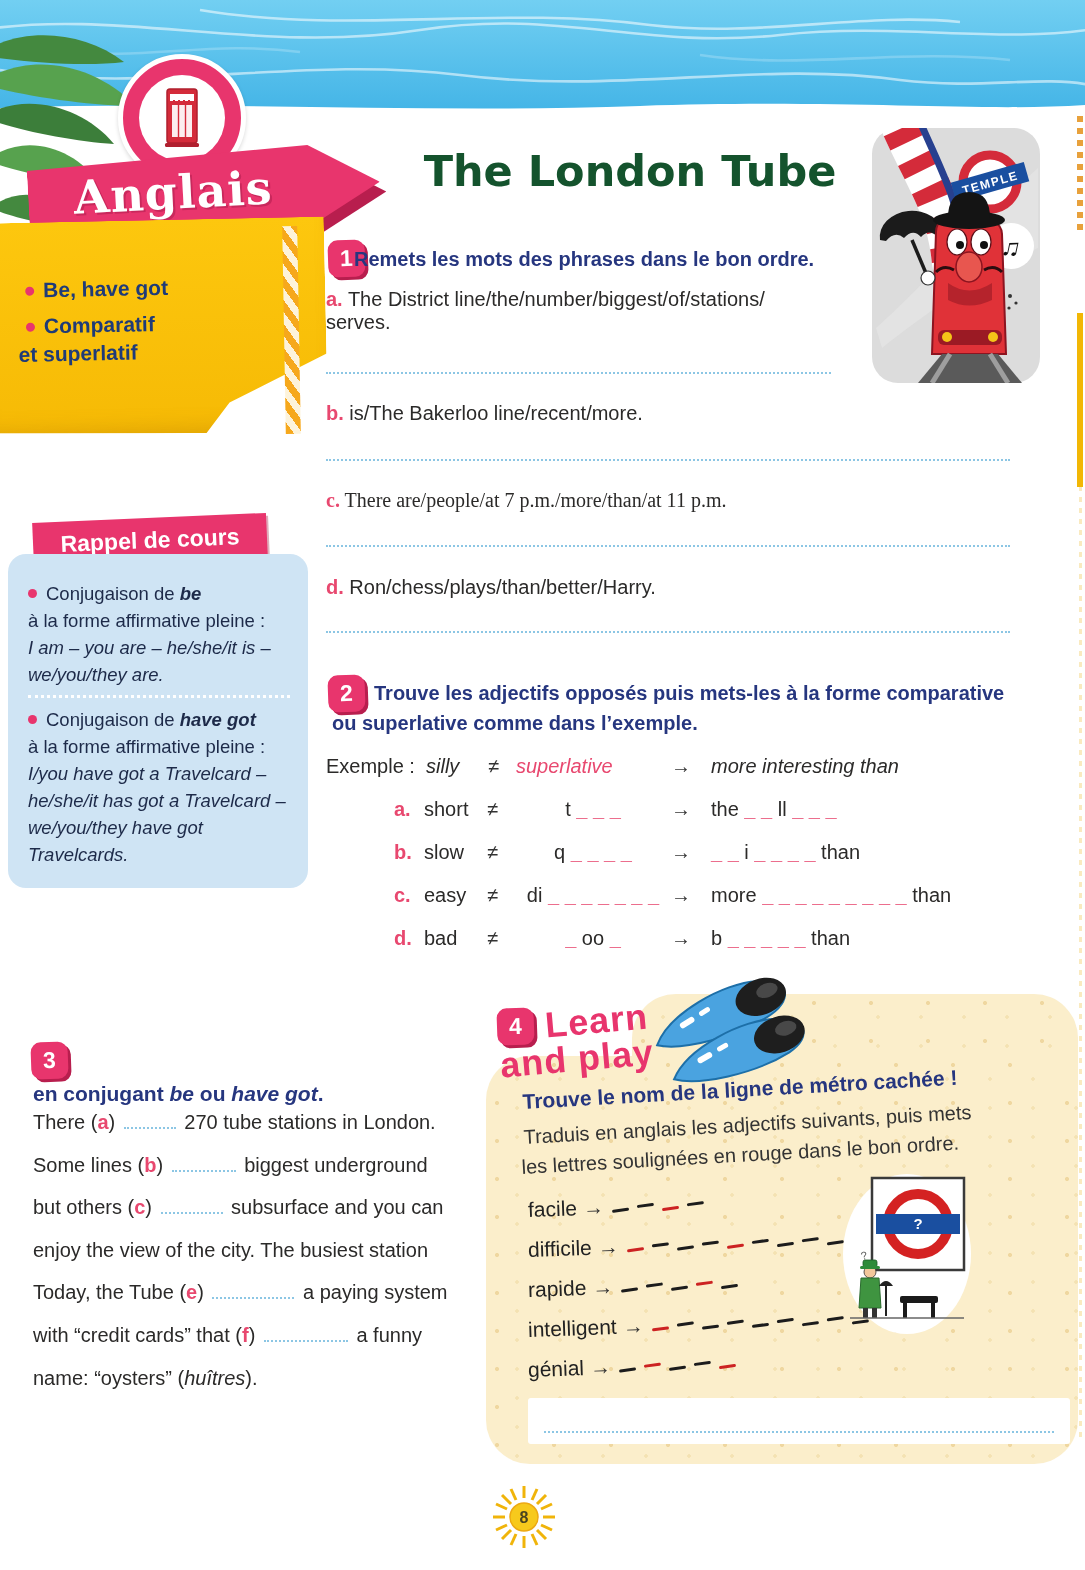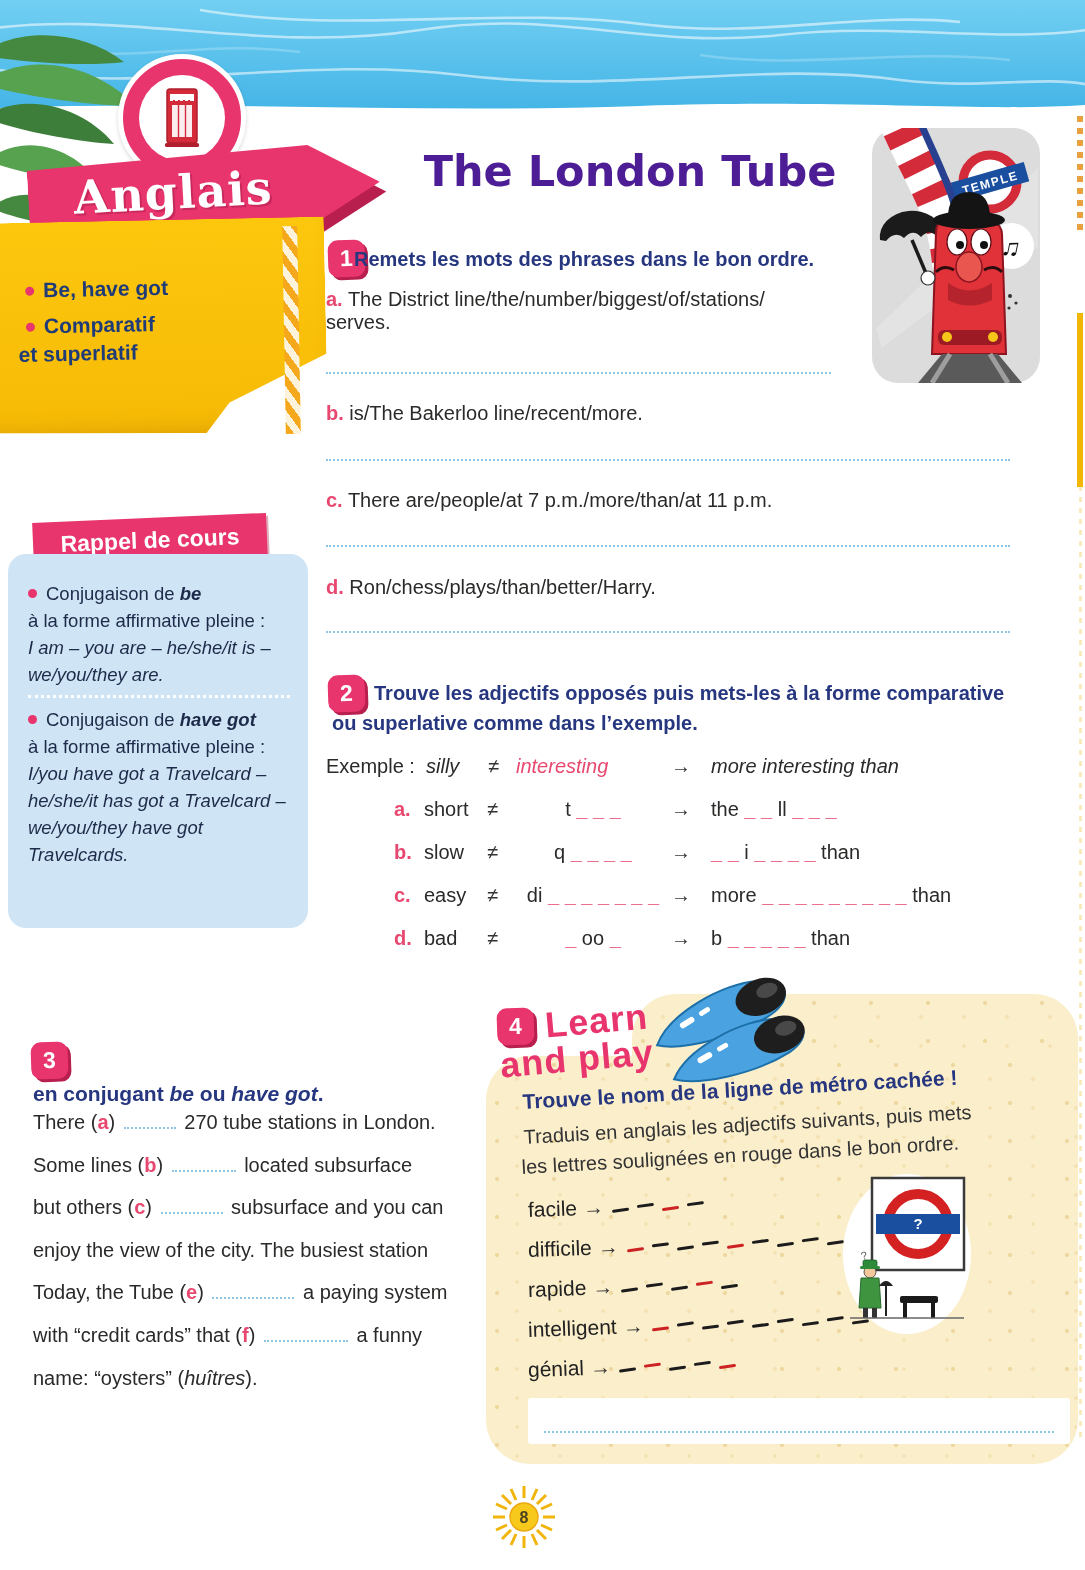--- a/index.html
+++ b/index.html
@@ -26,40 +26,40 @@
   
   .ybox{left:-12px;top:220px;width:338px;height:214px;transform:rotate(-1.2deg);
     background:linear-gradient(#fdc70e,#f6ba05);
     clip-path:polygon(0 0,100% 0,100% 64%,71% 86%,64% 100%,0 98%);
     box-shadow:inset 0 -16px 20px -12px rgba(176,118,0,.35);}
   .topic{position:absolute;left:38px;color:#1f3b78;font-weight:bold;font-size:21px;}
   .bdot{display:inline-block;width:9px;height:9px;border-radius:50%;background:#e8356d;margin-right:9px;vertical-align:2px;}
   .ribbon{left:284px;top:226px;width:15px;height:208px;
     background:repeating-linear-gradient(55deg,#f6a81c 0 7px,#fdf3da 7px 14px);transform:rotate(-1deg);}
   
-  .ptitle{left:420px;top:146px;width:420px;text-align:center;color:#4c1d95;font-weight:bold;font-size:43px;
+  .ptitle{left:420px;top:146px;width:420px;text-align:center;color:#14532d;font-weight:bold;font-size:43px;
     font-family:"DejaVu Sans",sans-serif;}
   
   .badge{width:37px;height:37px;background:#e8356d;border-radius:10px;color:#fff;font-weight:bold;font-size:23px;
     display:flex;align-items:center;justify-content:center;box-shadow:3px 3px 0 #b81e4e;transform:rotate(-2deg);}
   .extitle{font-weight:bold;font-size:20px;color:#26367f;}
   .dotline{height:0;border-bottom:2.5px dotted #8cc6e4;}
   
   .ex2row{position:absolute;left:326px;display:flex;font-size:20px;color:#2b2a29;white-space:pre;}
   .c-lab{width:30px;margin-left:68px;}
   .c-adj{width:63px;}
   .c-neq{width:28px;color:#333;}
   .c-mid{width:156px;text-align:center;}
   .c-arr{width:40px;color:#333;}
   .pinkU{color:#e8486f;font-weight:bold;}
   
   .rap-ban{left:33px;top:518px;width:234px;height:45px;background:#e8356d;transform:rotate(-2.5deg);
     display:flex;align-items:center;justify-content:center;color:#fff;font-weight:bold;font-size:23px;
     box-shadow:2px 3px 0 rgba(160,20,60,.35);}
-  .rap-box{left:8px;top:554px;width:300px;height:374px;background:#cfe4f4;border-radius:18px;
+  .rap-box{left:8px;top:554px;width:300px;height:334px;background:#cfe4f4;border-radius:18px;
     padding:26px 18px 0 20px;box-sizing:border-box;color:#1d2a49;font-size:18.5px;line-height:27px;}
   .rap-box p{margin:0;}
   .rap-div{border-top:3px dotted #fff;margin:7px 0 8px;}
   
   .ex3lines p{margin:0 0 21.6px;font-size:20px;line-height:21px;color:#2b2a29;}
   .dots{display:inline-block;border-bottom:2px dotted #8cc6e4;height:13px;margin:0 3px;}
   
   .sandA{left:486px;top:1056px;width:592px;height:408px;border-radius:44px;}
   .sandB{left:632px;top:994px;width:446px;height:140px;border-radius:44px;}
   .sand{background-color:#fbeecb;
@@ -197,21 +197,21 @@
     <span>serves.</span>
   </div>
   <div class="abs dotline" style="left:326px;top:372px;width:505px;"></div>
 
   <div class="abs body-t" style="left:326px;top:402px;">
     <span class="pinkL">b.</span>
     <span>is/The Bakerloo line/recent/more.</span>
   </div>
   <div class="abs dotline" style="left:326px;top:459px;width:684px;"></div>
 
-  <div class="abs body-t" style="left:326px;top:489px;">
+  <div class="abs body-t" style="left:326px;top:489px;font-family:Liberation Serif, serif;">
     <span class="pinkL">c.</span>
     <span>There are/people/at 7 p.m./more/than/at 11 p.m.</span>
   </div>
   <div class="abs dotline" style="left:326px;top:545px;width:684px;"></div>
 
   <div class="abs body-t" style="left:326px;top:576px;">
     <span class="pinkL">d.</span>
     <span>Ron/chess/plays/than/better/Harry.</span>
   </div>
   <div class="abs dotline" style="left:326px;top:631px;width:684px;"></div>
@@ -236,21 +236,21 @@
   <div class="abs badge" style="left:328px;top:675px;">
       <span>2</span>
     </div>
   <div class="abs extitle" style="left:374px;top:682px;width:660px;">Trouve les adjectifs opposés puis mets-les à la forme comparative</div>
   <div class="abs extitle" style="left:332px;top:712px;">ou superlative comme dans l’exemple.</div>
 
   <div class="ex2row" style="top:755px;">
     <span style="width:100px;">Exemple : </span>
     <span class="ital" style="width:62px;">silly</span>
     <span class="c-neq">≠</span>
-    <span class="ital pinkU" style="width:155px;font-weight:normal;">interesting</span>
+    <span class="ital pinkU" style="width:155px;font-weight:normal;">superlative</span>
     <span class="c-arr">→</span>
     <span class="ital">more interesting than</span>
   </div>
 
   <div class="ex2row" style="top:798px;">
     <span class="c-lab pinkL">a.</span>
     <span class="c-adj">short</span>
     <span class="c-neq">≠</span>
     <span class="c-mid"><span>t</span><span class="pinkU"> _ _ _</span><span></span><span class="pinkU"></span></span>
     <span class="c-arr">→</span>
@@ -286,21 +286,21 @@
 
   <div class="abs badge" style="left:31px;top:1042px;">
       <span>3</span>
     </div>
   <div class="abs extitle" style="left:33px;top:1082px;font-size:21px;">
     <span>en conjugant </span><span class="ital">be</span><span> ou </span><span class="ital">have got</span><span>.</span>
   </div>
 
   <div class="abs ex3lines" style="left:33px;top:1112px;width:445px;">
     <p><span>There (</span><span class="pinkL">a</span><span>) </span><span class="dots" style="width:52px;"></span><span> 270 tube stations in London.</span></p>
-    <p><span>Some lines (</span><span class="pinkL">b</span><span>) </span><span class="dots" style="width:64px;"></span><span> located subsurface</span></p>
+    <p><span>Some lines (</span><span class="pinkL">b</span><span>) </span><span class="dots" style="width:64px;"></span><span> biggest underground</span></p>
     <p><span>but others (</span><span class="pinkL">c</span><span>) </span><span class="dots" style="width:62px;"></span><span> subsurface and you can</span></p>
     <p><span>enjoy the view of the city. The busiest station</span></p>
     <p><span>Today, the Tube (</span><span class="pinkL">e</span><span>) </span><span class="dots" style="width:82px;"></span><span> a paying system</span></p>
     <p><span>with “credit cards” that (</span><span class="pinkL">f</span><span>) </span><span class="dots" style="width:84px;"></span><span> a funny</span></p>
     <p><span>name: “oysters” (</span><span class="ital">huîtres</span><span>).</span></p>
   </div>
 
   <div class="abs sand sandB"></div>
   <div class="abs sand sandA"></div>
 

